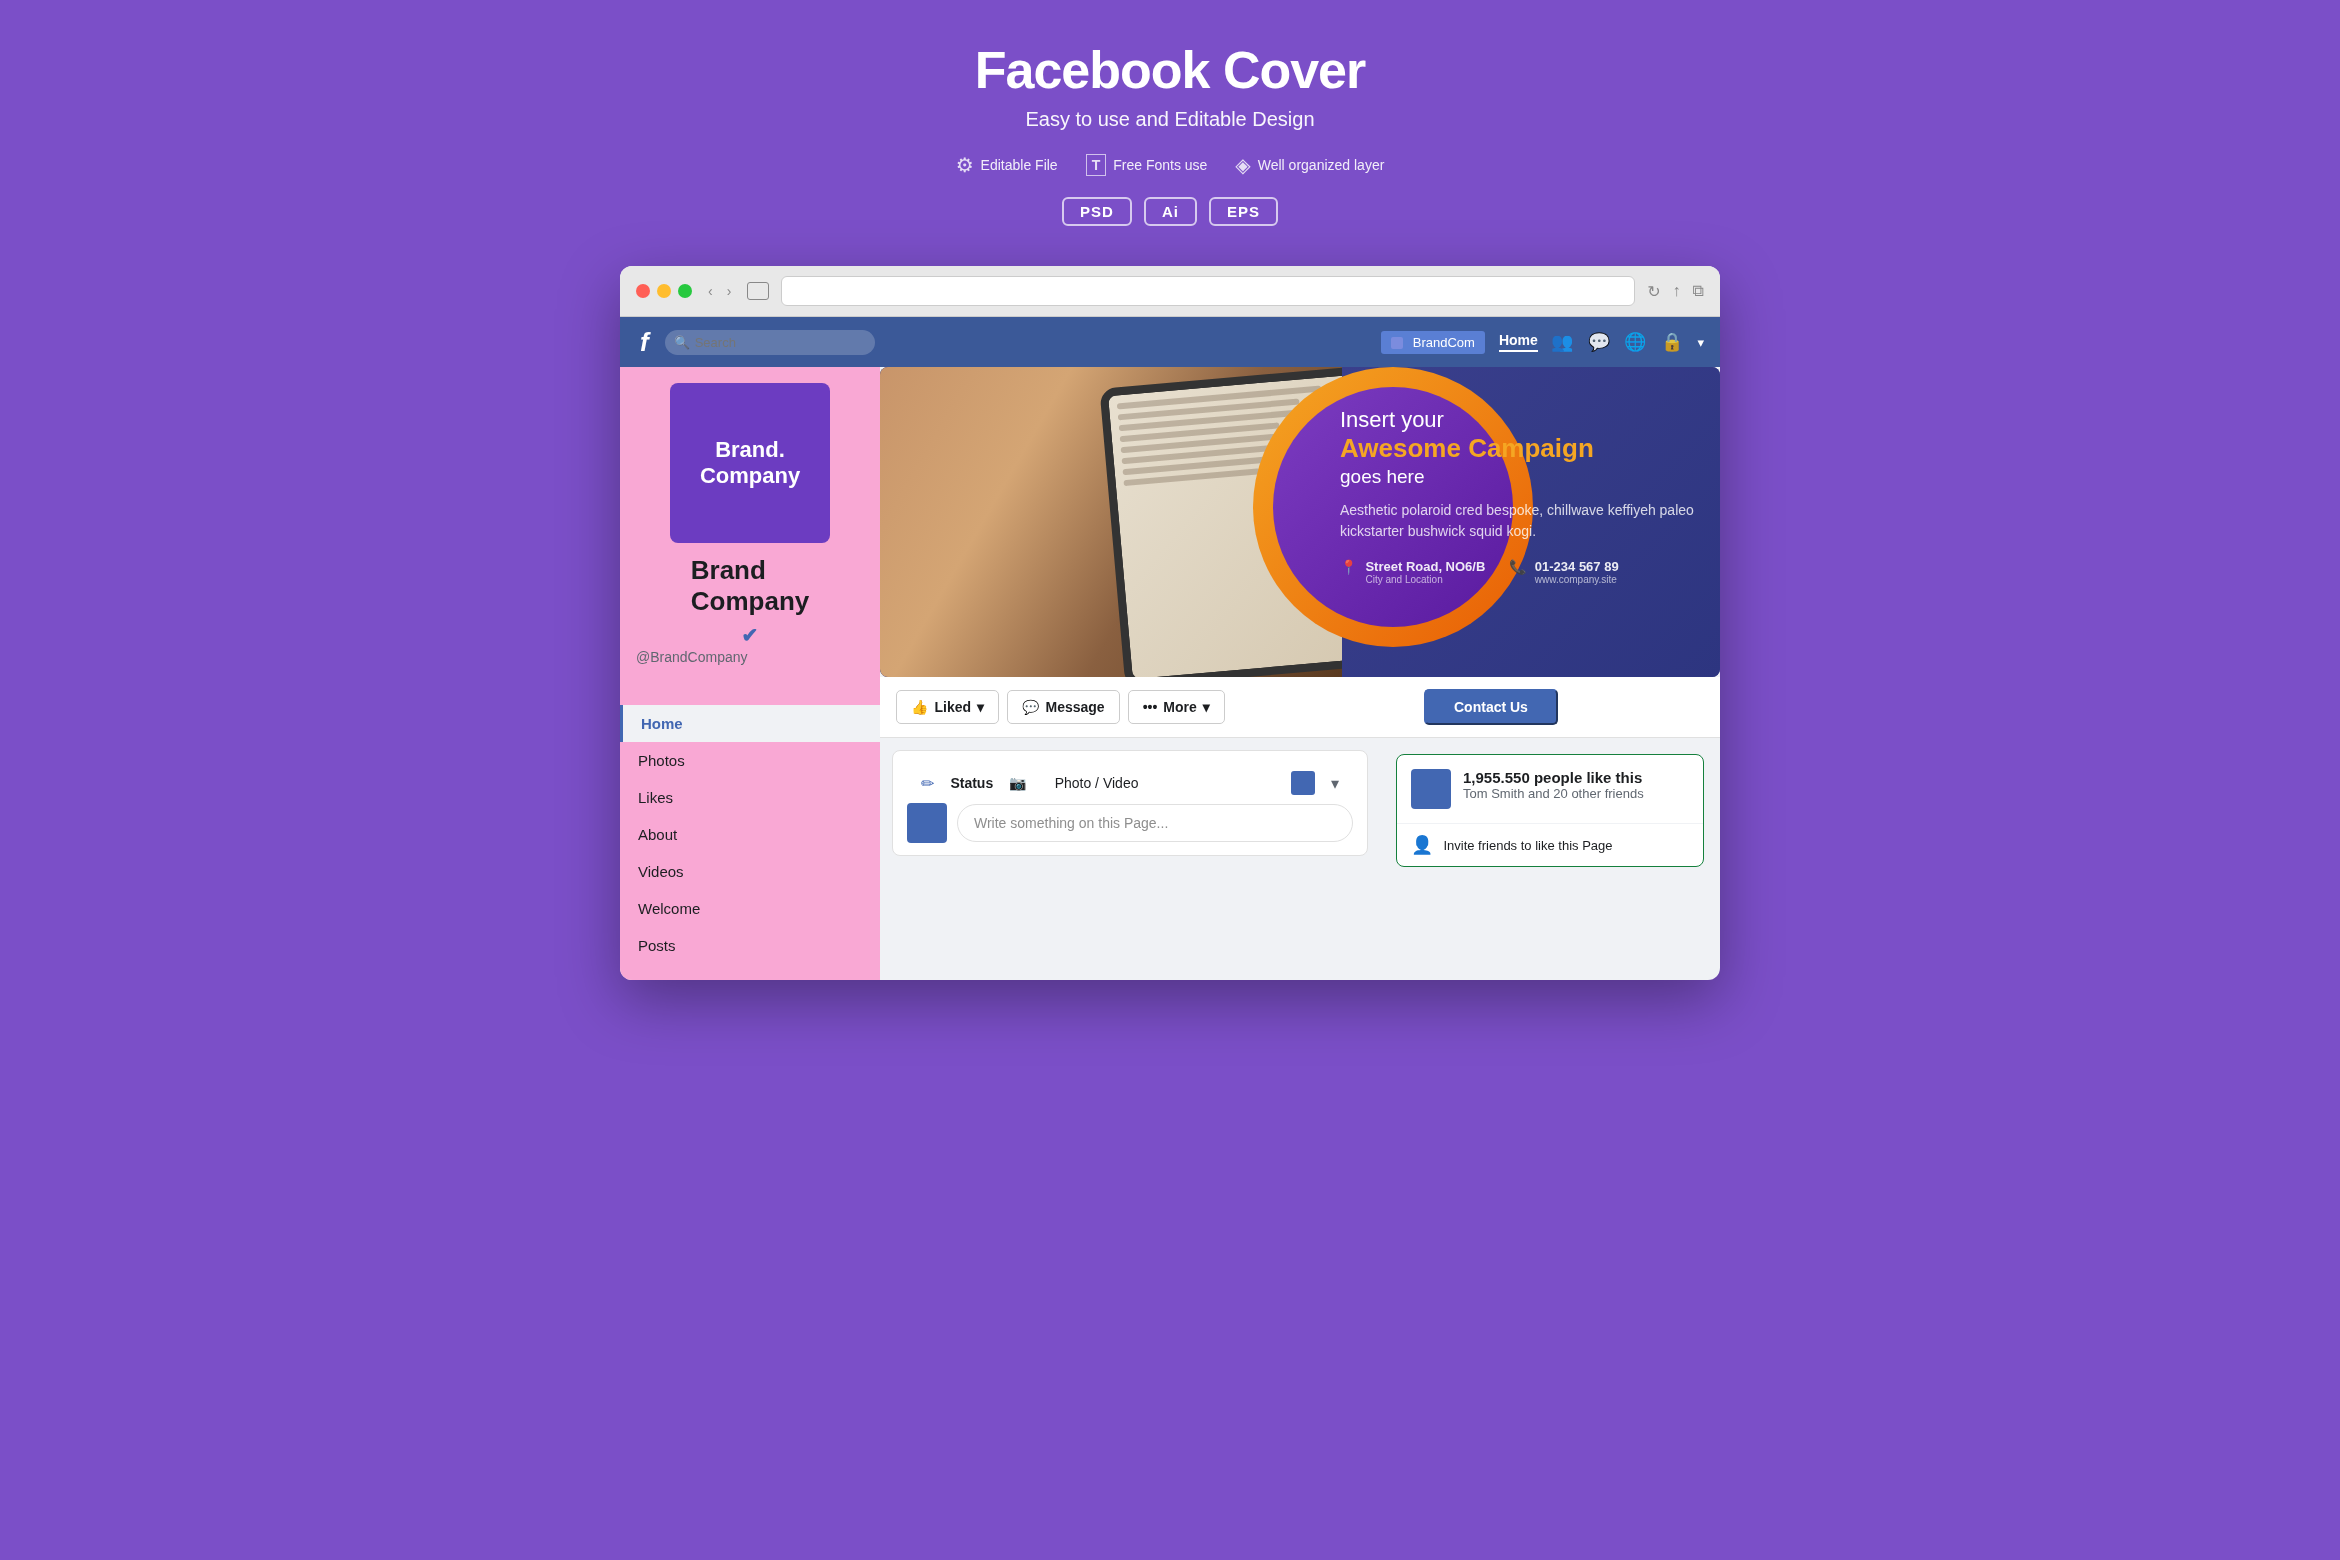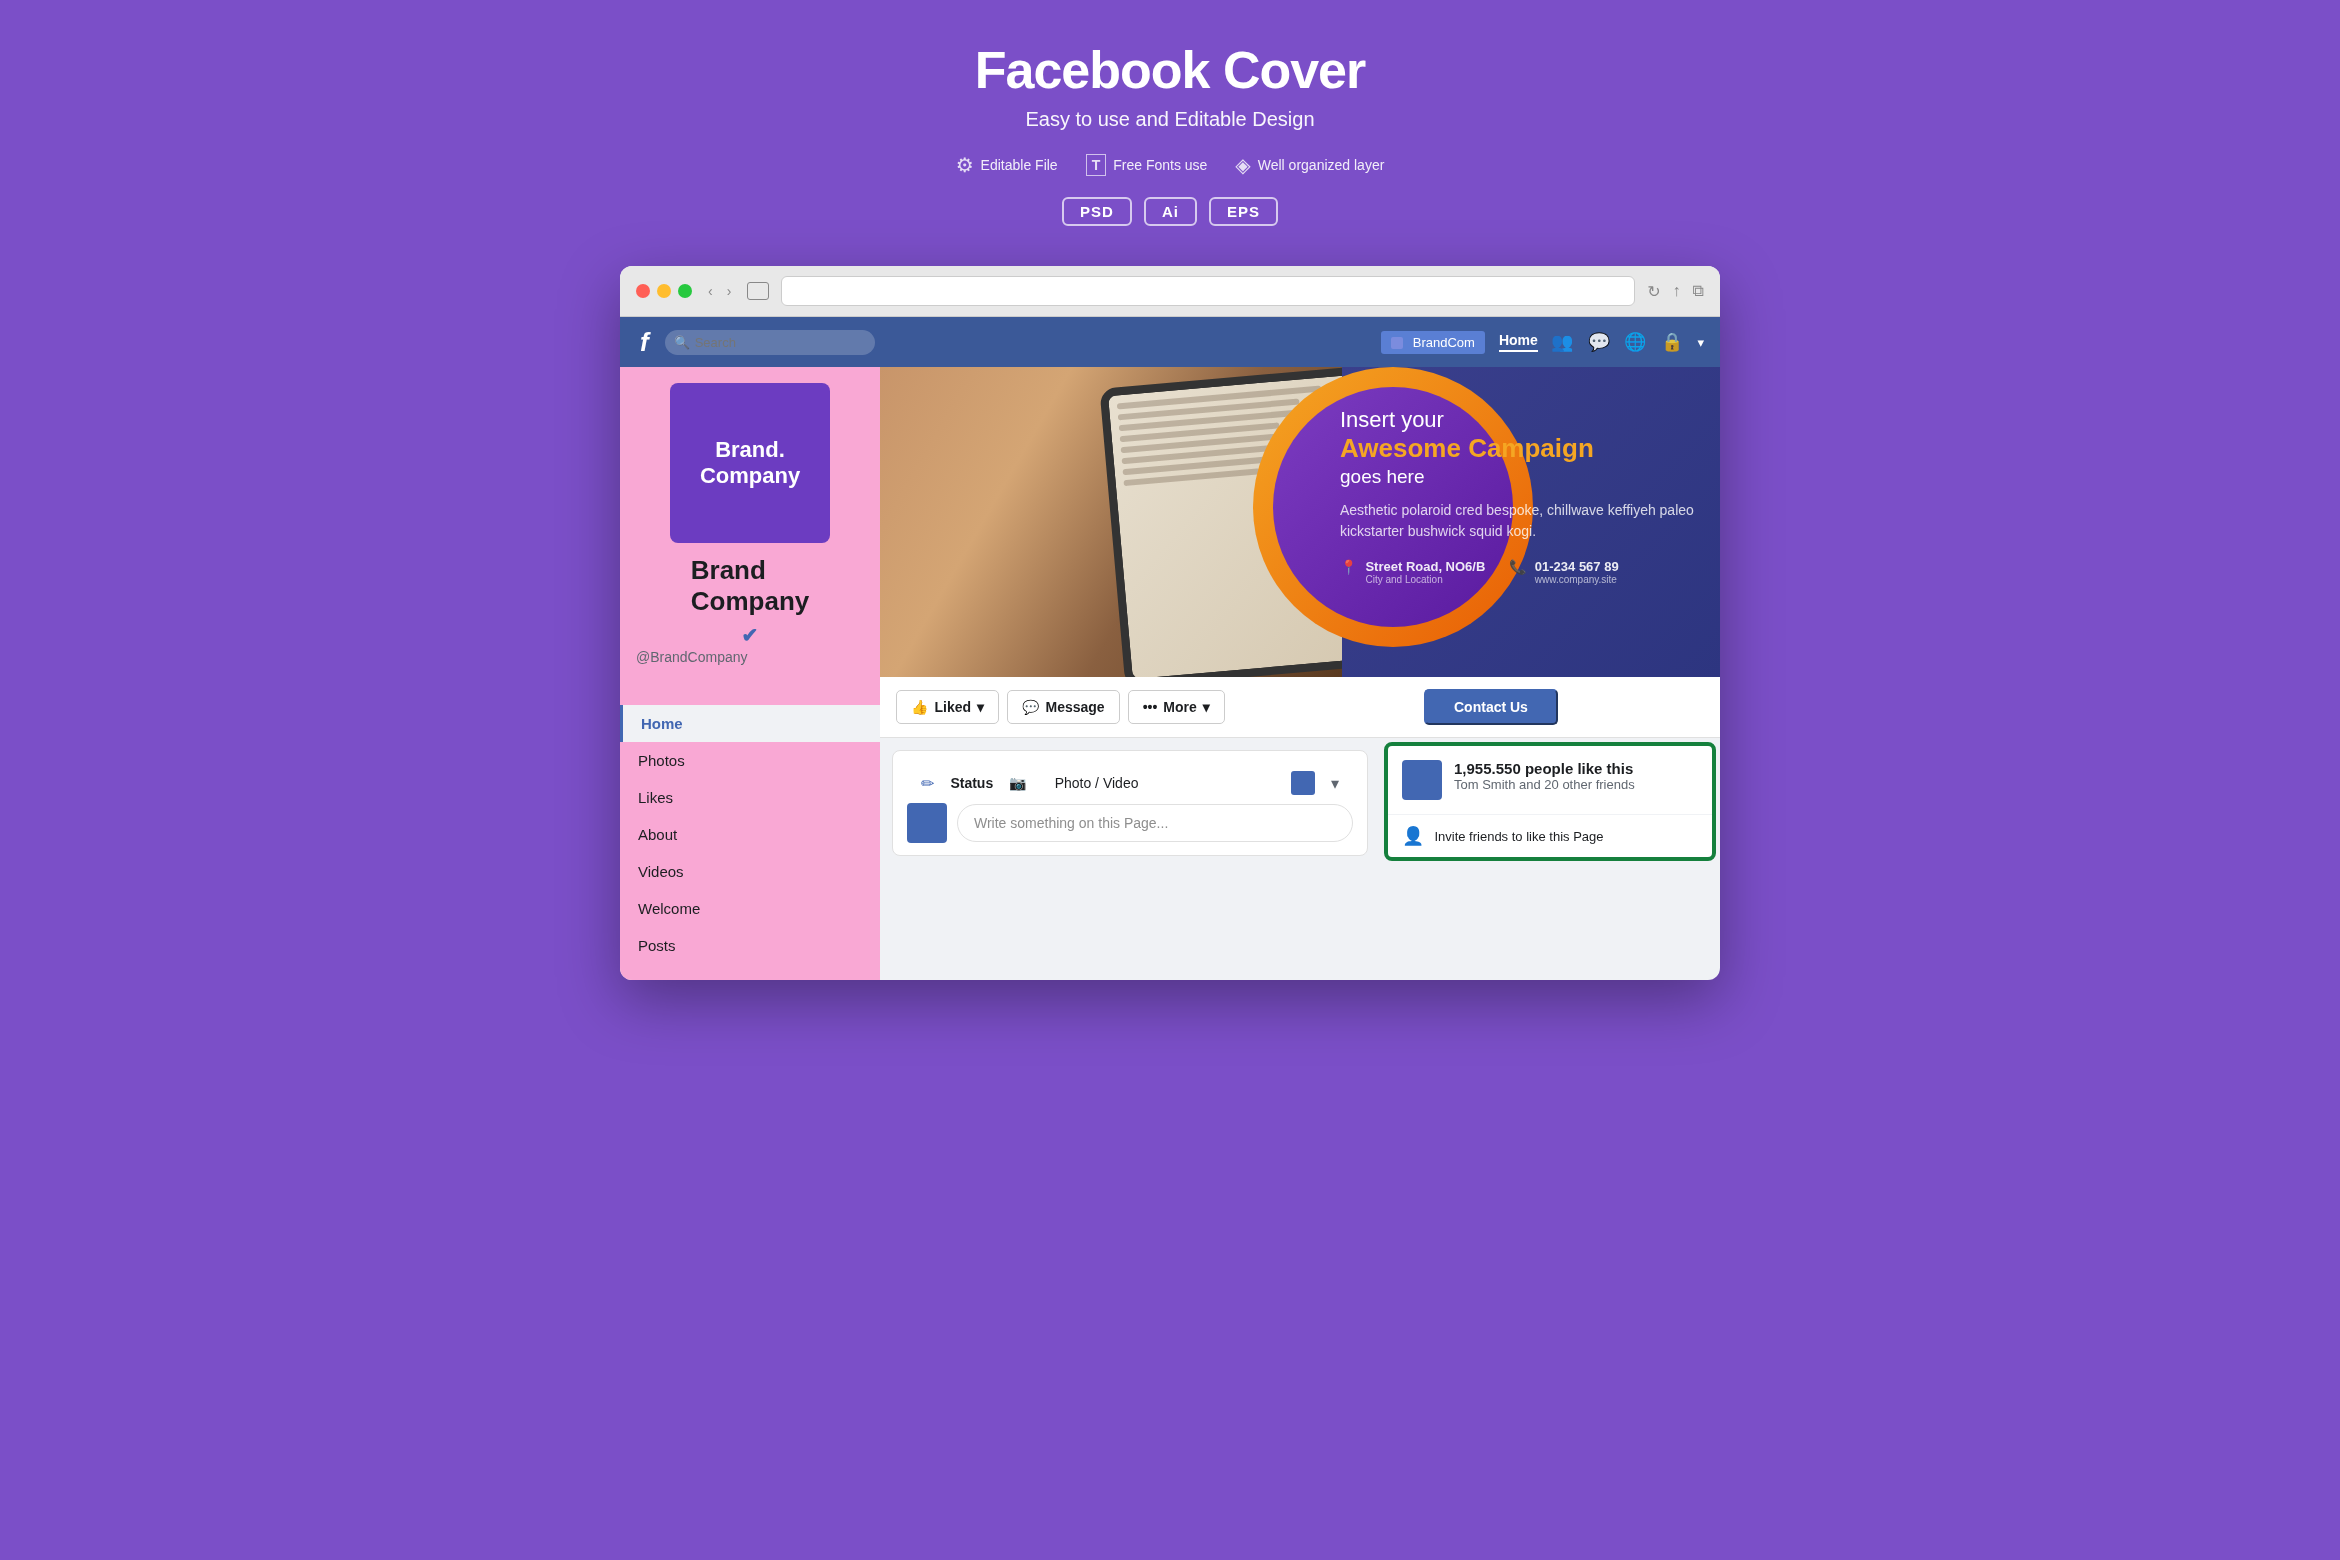--- a/index.html
+++ b/index.html
@@ -250,20 +250,21 @@
       overflow: hidden;
     }
 
     
     .cover-photo {
       width: 100%;
       height: 310px;
       background: #3a3f8c;
       position: relative;
       overflow: hidden;
+      border-radius: 8px;
     }
     .cover-photo-bg {
       position: absolute;
       inset: 0;
       background: linear-gradient(135deg, #5a4a8a 0%, #3a3f8c 40%, #2d3580 100%);
     }
     
     .tablet-area {
       position: absolute;
       left: 0;
@@ -444,23 +445,23 @@
       border-radius: 20px;
       padding: 10px 16px;
       color: #888;
       font-size: 14px;
     }
     .status-edit-icon { font-size: 16px; color: #4267b2; }
 
     
     .likes-widget {
       background: white;
-      border: 4px solid #15803d;
+      border: 1px solid #15803d;
       border-radius: 8px;
-      margin: 0;
+      margin: 12px;
       overflow: hidden;
     }
     .likes-widget-content {
       display: flex;
       gap: 12px;
       padding: 14px;
       align-items: flex-start;
     }
     .likes-avatar {
       width: 40px;

